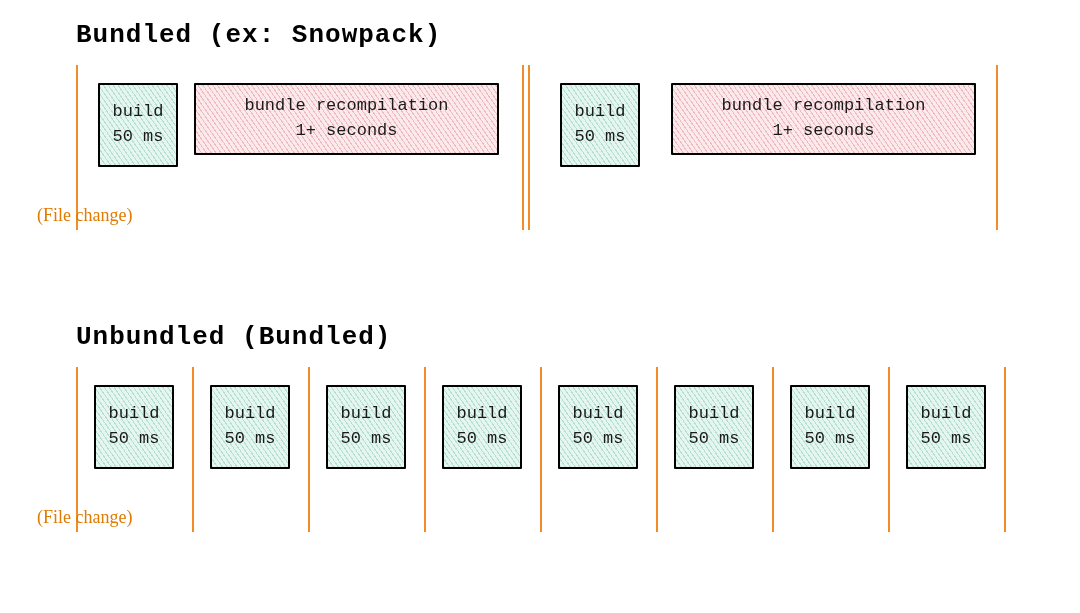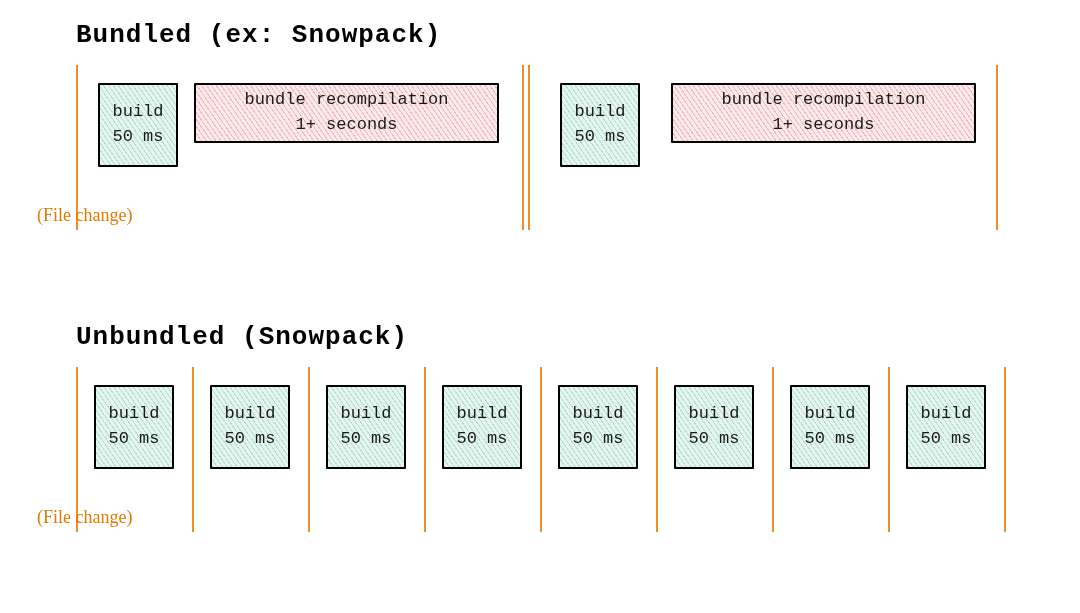--- a/index.html
+++ b/index.html
@@ -48,21 +48,21 @@
     color: #1a1a1a;
     border-radius: 1px;
   }
   .box-build {
     width: 80px;
     height: 84px;
     top: 18px;
   }
   .box-bundle {
     width: 305px;
-    height: 60px;
+    height: 72px;
     top: 18px;
   }
   .hatch-green {
     background:
       repeating-linear-gradient(
         55deg,
         rgba(90,180,150,0.35) 0px,
         rgba(90,180,150,0.35) 1px,
         transparent 1px,
         transparent 4px
@@ -119,21 +119,21 @@
     <div class="box box-bundle hatch-red" style="left:671px">
       <span>bundle recompilation</span>
       <span>1+ seconds</span>
     </div>
 
     <div class="file-change">(File change)</div>
   </div>
 </div>
 
 <div class="section section-unbundled">
-  <div class="heading">Unbundled (Snowpack)</div>
+  <div class="heading">Unbundled (Bundled)</div>
 
   <div class="timeline-area">
 
     <div class="divider" style="left:76px"></div>
     <div class="divider" style="left:192px"></div>
     <div class="divider" style="left:308px"></div>
     <div class="divider" style="left:424px"></div>
     <div class="divider" style="left:540px"></div>
     <div class="divider" style="left:656px"></div>
     <div class="divider" style="left:772px"></div>

